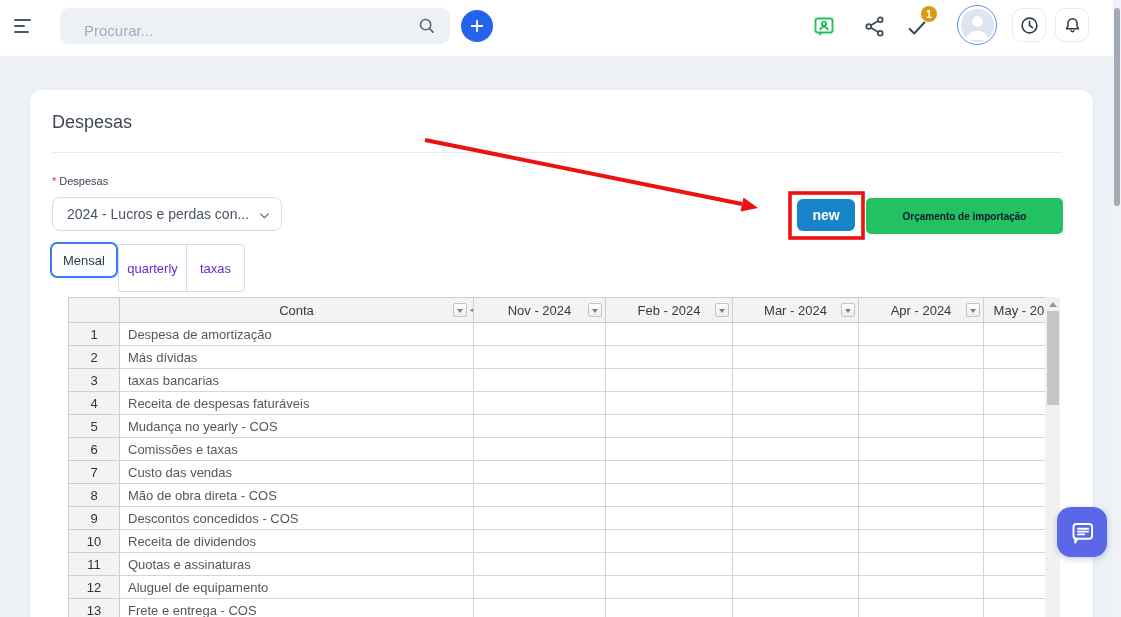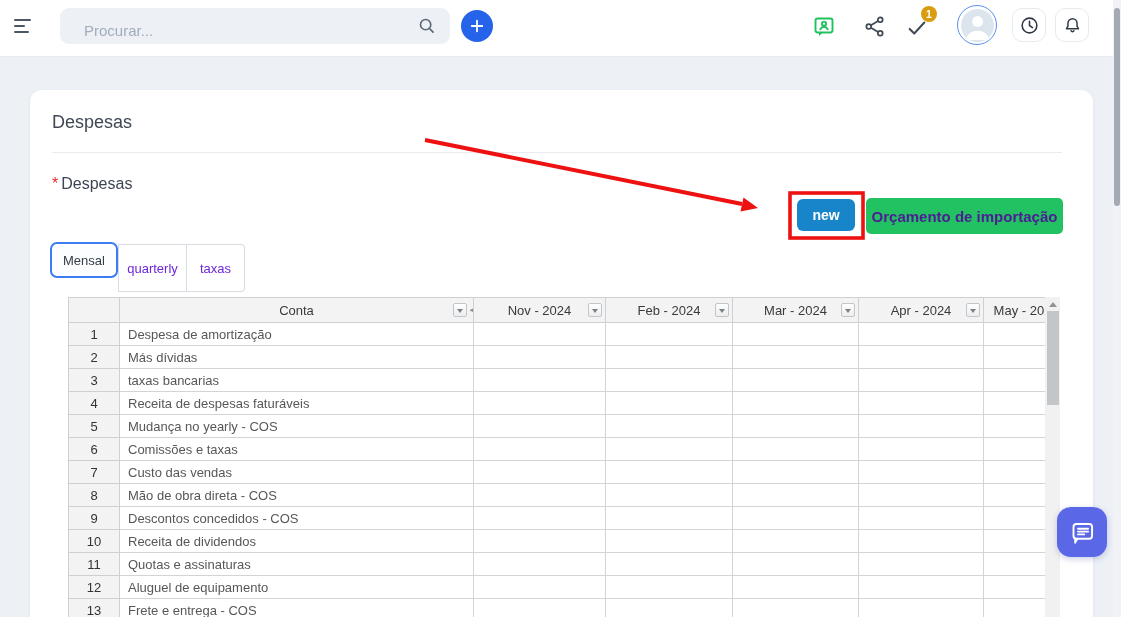--- a/index.html
+++ b/index.html
@@ -42,33 +42,33 @@
 
   .sq-btn { position:absolute; top:8px; width:34px; height:34px; border-radius:10px;
     background:#fff; border:1px solid #e7eaee; display:flex; align-items:center; justify-content:center; cursor:pointer; }
 
   
   .card { position:absolute; left:30px; top:90px; width:1063px; height:540px;
     background:#ffffff; border-radius:12px; box-shadow:0 1px 4px rgba(20,30,60,.06); z-index:1; }
   .page-title { position:absolute; left:22px; top:22px; font-size:18px; color:#3f4854; }
   .hr { position:absolute; left:22px; top:62px; width:1010px; height:1px; background:#e9ebee; }
 
-  .field-label { position:absolute; left:22px; top:85px; font-size:16px; color:#3d4554; }
+  .field-label { position:absolute; left:22px; top:85px; font-size:11px; color:#3d4554; }
   .req { color:#e02b2b; margin-right:3px; }
 
   .select { position:absolute; left:22px; top:107px; width:230px; height:34px;
     border:1px solid #d8dde4; border-radius:8px; background:#fff; cursor:pointer;
     display:flex; align-items:center; padding:0 30px 0 14px; font-size:14px; color:#4a5361; }
   .select svg { position:absolute; right:10px; top:11px; }
 
   .btn-new { position:absolute; left:767px; top:109px; width:58px; height:32px;
     background:#1884c9; border:none; border-radius:6px; color:#fff; font-size:14px; font-weight:700;
     font-family:"Liberation Sans",sans-serif; cursor:pointer; }
   .btn-import { position:absolute; left:836px; top:108px; width:197px; height:36px;
-    background:#22c262; border:none; border-radius:5px; color:#4c1d95; font-size:15px; font-weight:700;
+    background:#22c262; border:none; border-radius:5px; color:#0f172a; font-size:10px; font-weight:700;
     font-family:"Liberation Sans",sans-serif; cursor:pointer; }
 
   .tab-active { position:absolute; left:20px; top:152px; width:68px; height:36px;
     border:2.5px solid #3b7bf5; border-radius:7px; background:#fcfdfe; z-index:2;
     display:flex; align-items:center; justify-content:center; font-size:13px; color:#333c48; cursor:pointer; }
   .tab { position:absolute; top:154px; height:48px; border:1px solid #d8dde3; background:#fff;
     display:flex; align-items:center; justify-content:center; font-size:13px; color:#6d28d9; cursor:pointer; }
   .tab-q { left:88px; width:69px; }
   .tab-y { left:157px; width:58px; border-left:none; border-radius:0 4px 4px 0; }
 
@@ -183,20 +183,26 @@
 </div>
 
 <div class="card">
   <div class="page-title">Despesas</div>
   <div class="hr"></div>
 
   <div class="field-label">
     <span class="req">*</span><span>Despesas</span>
   </div>
 
+  <div class="select">
+    <span>2024 - Lucros e perdas con...</span>
+    <svg width="13" height="13" viewBox="0 0 24 24" fill="none" stroke="#697280" stroke-width="2.4" stroke-linecap="round" stroke-linejoin="round">
+      <path d="M5 9 L12 16 L19 9"></path>
+    </svg>
+  </div>
 
   <button class="btn-new">new</button>
   <button class="btn-import">Orçamento de importação</button>
 
   <div class="tab-active">Mensal</div>
   <div class="tab tab-q">quarterly</div>
   <div class="tab tab-y">taxas</div>
 
   <div class="grid-wrap">
     <table class="grid">

